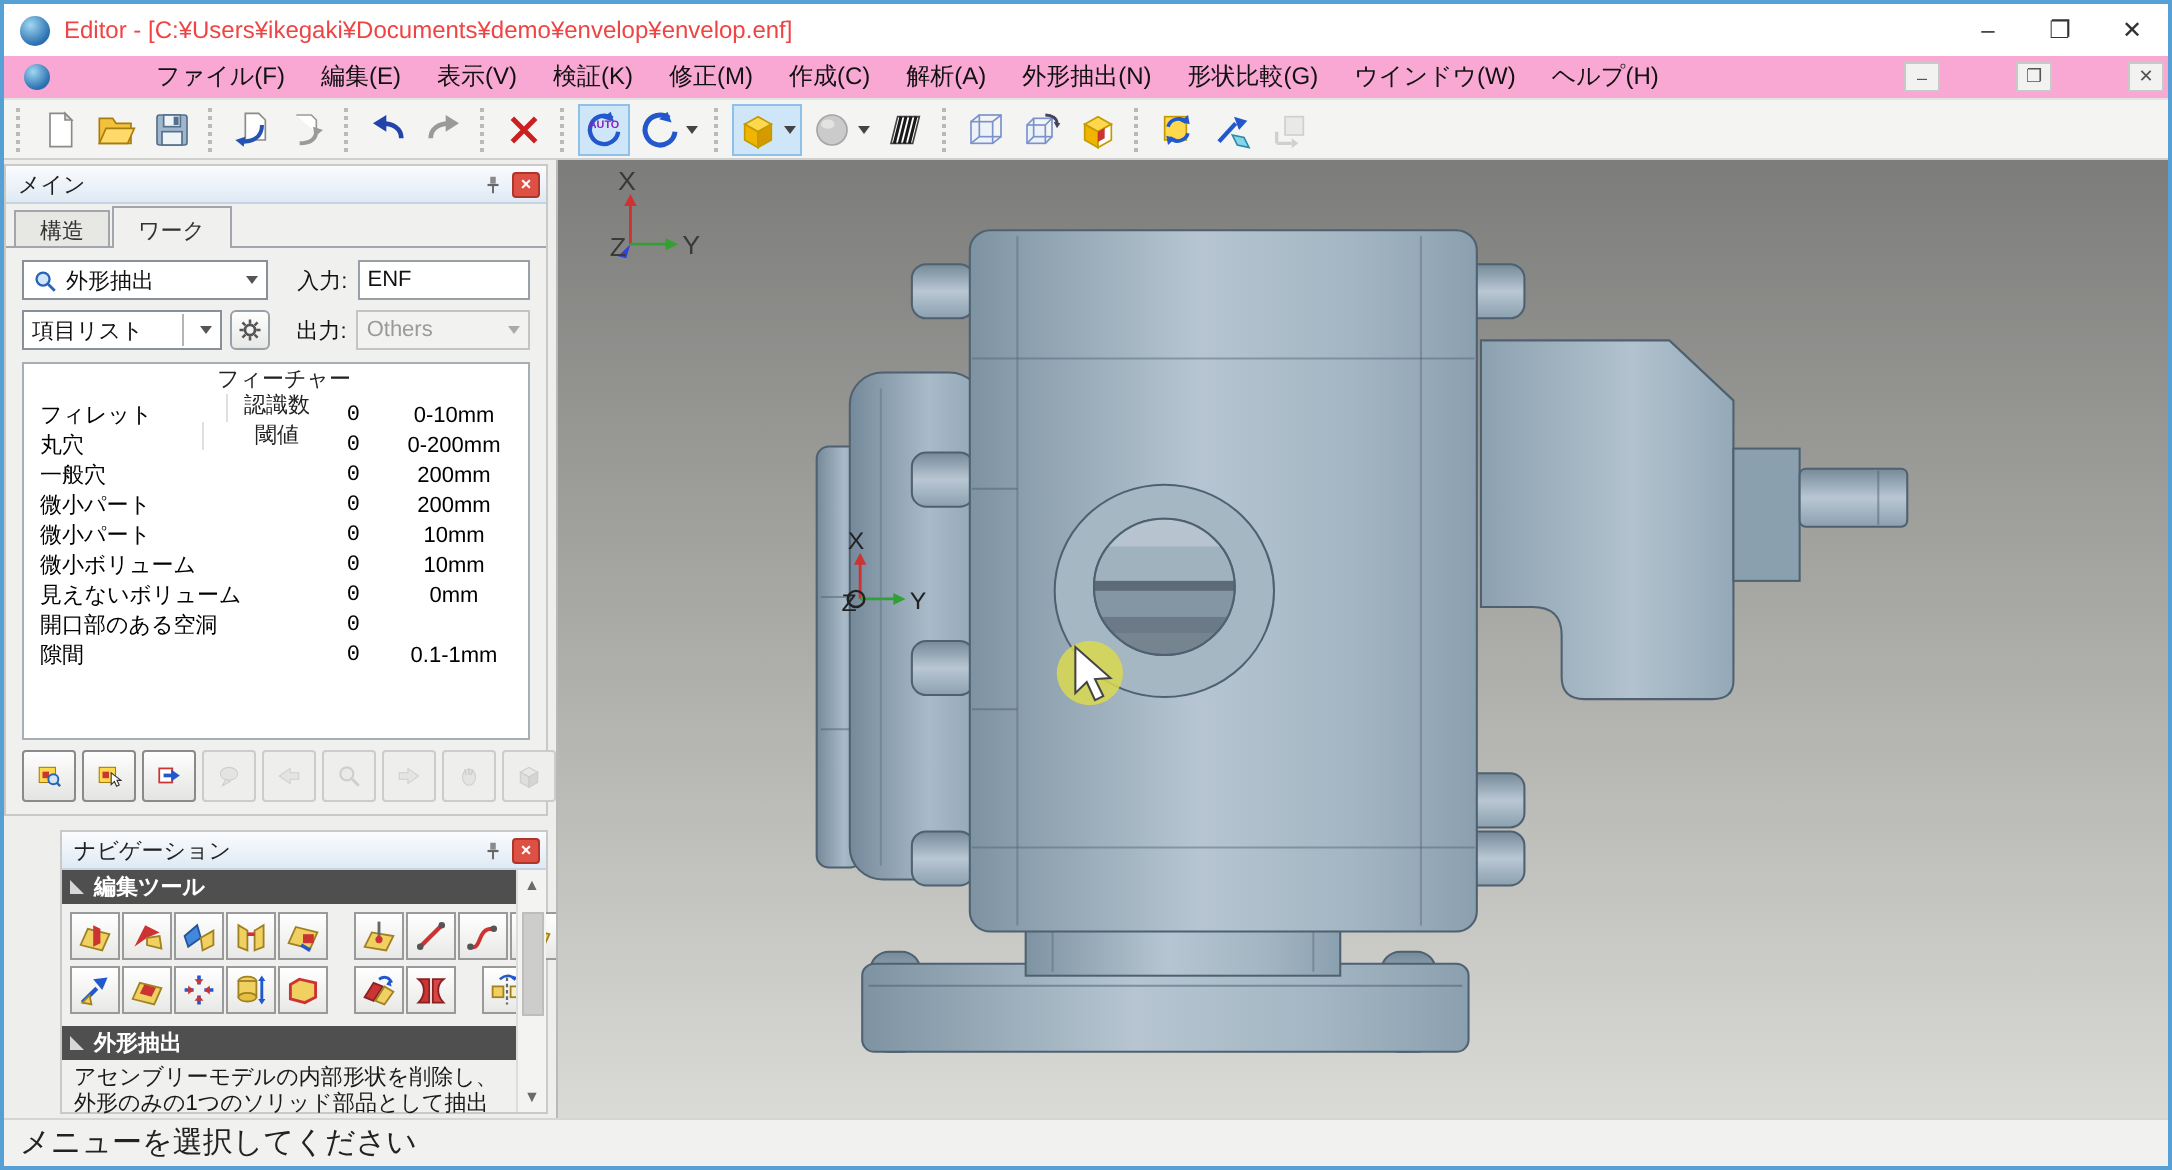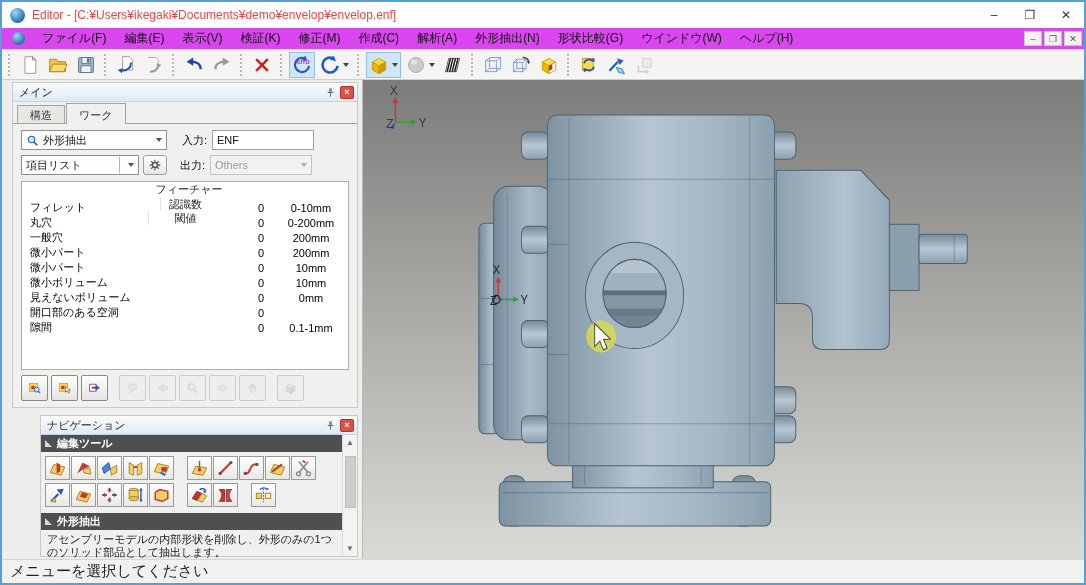--- a/index.html
+++ b/index.html
@@ -5,35 +5,35 @@
   html,body{margin:0;padding:0;background:#9a9a9a;}
   *{box-sizing:border-box;font-family:"Liberation Sans","DejaVu Sans",sans-serif;}
   .window{width:1086px;height:585px;border:2px solid #57a0d6;background:#f0f0ee;display:flex;flex-direction:column;position:relative;overflow:hidden;}
   
   .titlebar{height:26px;background:#ffffff;display:flex;align-items:center;flex:0 0 auto;}
   .app-ico{width:15px;height:15px;border-radius:50%;background:radial-gradient(circle at 35% 30%,#9fd8f2,#2a6fb0 70%);margin:0 7px 0 8px;flex:0 0 auto;}
   .title-text{font-size:12px;color:#ef4444;white-space:nowrap;}
   .tb-spacer{flex:1;}
   .cap-btn{width:36px;height:24px;display:flex;align-items:center;justify-content:center;font-size:12px;color:#333;}
   
-  .menubar{height:22px;background:#d946ef;border-bottom:1px solid #e2e2e0;display:flex;align-items:center;flex:0 0 auto;}
+  .menubar{height:22px;background:#f9a8d4;border-bottom:1px solid #e2e2e0;display:flex;align-items:center;flex:0 0 auto;gap:36px;}
   .menu-ico{width:13px;height:13px;border-radius:50%;background:radial-gradient(circle at 35% 30%,#9fd8f2,#2a6fb0 70%);margin:0 8px 0 10px;}
   .menu-item{font-size:12px;color:#111;padding:2px 9px;cursor:default;}
   .mdi-btn{width:18px;height:15px;border:1px solid #c8c8c8;background:#f2f2f0;color:#555;font-size:9px;display:flex;align-items:center;justify-content:center;margin-right:2px;}
   
   .toolbar{height:30px;background:#f4f4f2;border-bottom:1px solid #cfcfcd;display:flex;align-items:center;padding-left:2px;flex:0 0 auto;}
   .grip{width:5px;height:22px;border-left:2px dotted #b9b9b7;margin:0 3px 0 4px;}
   .tb-btn{height:26px;min-width:26px;display:flex;align-items:center;justify-content:center;background:transparent;border:1px solid transparent;padding:1px 2px;margin:0 1px;}
   .tb-btn.hl{background:#cfe6f8;border-color:#8fc0e8;}
   .tb-btn.dis{opacity:.45;}
   .tb-ic{width:20px;height:20px;display:block;}
   .caret{width:0;height:0;border-left:3.5px solid transparent;border-right:3.5px solid transparent;border-top:4px solid #444;margin-left:3px;}
   
   .main{flex:1;display:flex;min-height:0;background:#eeeeec;}
-  .leftcol{width:360px;flex:0 0 auto;padding:2px 4px 2px 10px;display:flex;flex-direction:column;}
+  .leftcol{width:276px;flex:0 0 auto;padding:2px 4px 2px 0;display:flex;flex-direction:column;}
   .panel{border:1px solid #c9c9c7;background:#f0f0ee;display:flex;flex-direction:column;}
   .panel-hdr{height:19px;background:linear-gradient(#fafcfe,#dfeaf4);border-bottom:1px solid #c5d3e2;display:flex;align-items:center;padding:0 3px 0 6px;flex:0 0 auto;}
   .panel-hdr .ttl{font-size:11px;color:#222;flex:1;}
   .pin{width:13px;height:13px;margin-right:3px;display:flex;align-items:center;justify-content:center;}
   .closebox{width:14px;height:13px;background:#dd5044;border:1px solid #b03528;border-radius:2px;color:#fff;font-size:9px;font-weight:bold;display:flex;align-items:center;justify-content:center;line-height:1;}
   
   .tabs{display:flex;align-items:flex-end;height:22px;border-bottom:1px solid #a0a6ac;padding-left:4px;flex:0 0 auto;}
   .tab{font-size:11px;padding:2px 12px 3px;border:1px solid #a0a6ac;border-bottom:none;background:#e7e7e4;color:#333;margin-right:1px;height:18px;}
   .tab.active{background:#f0f0ee;height:21px;margin-bottom:-1px;padding-top:4px;}
   
@@ -46,21 +46,21 @@
   .combo.disabled .chev{border-top-color:#aaa;}
   .split{width:1px;height:16px;background:#b5b5b5;margin:0 4px;}
   .flabel{font-size:11px;color:#111;margin:0 5px 0 10px;width:30px;text-align:right;flex:0 0 auto;}
   .tinput{height:20px;border:1px solid #9aa0a8;background:#fff;font-size:11px;padding:0 4px;display:flex;align-items:center;color:#111;}
   .gearbtn{width:24px;height:20px;border:1px solid #9aa0a8;background:linear-gradient(#fefefe,#e7e7e5);border-radius:3px;margin-left:4px;display:flex;align-items:center;justify-content:center;}
   
   .ftable{margin:2px 8px 0;background:#fff;border:1px solid #a8aeb5;height:189px;overflow:hidden;font-size:11px;flex:0 0 auto;}
   .trow{display:flex;height:15px;align-items:center;}
   .trow.hdr{height:18px;color:#222;flex-direction:column;}
   .c-name{flex:1;padding-left:8px;}
-  .c-cnt{width:50px;text-align:right;padding-right:10px;}
+  .c-cnt{width:50px;text-align:right;padding-right:10px;font-family:Liberation Mono, monospace;}
   .c-thr{width:74px;text-align:center;}
   .trow.hdr .c-cnt,.trow.hdr .c-thr{text-align:center;padding-right:0;border-left:1px solid #e0e0e0;height:14px;line-height:14px;}
   
   .actions{display:flex;align-items:center;padding:5px 8px 6px;flex:0 0 auto;}
   .abtn{width:27px;height:26px;border:1px solid #8a8a8a;background:linear-gradient(#fefefe,#e4e4e2);display:flex;align-items:center;justify-content:center;margin-right:3px;border-radius:2px;}
   .abtn svg{width:20px;height:20px;}
   .abtn.dis{border-color:#cccccc;background:#eeeeec;}
   .abtn.dis svg{opacity:.5;filter:grayscale(1);}
   .agap{width:8px;}
   

